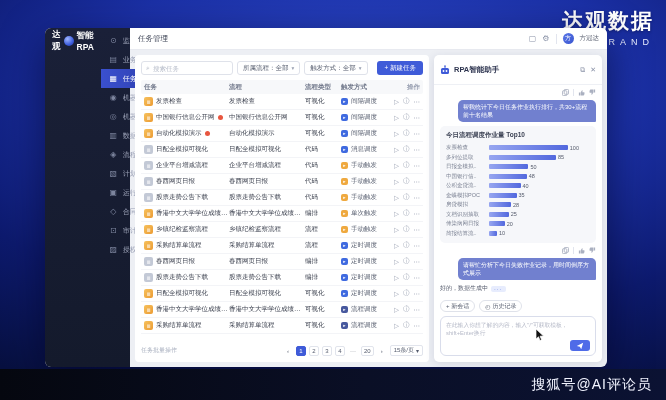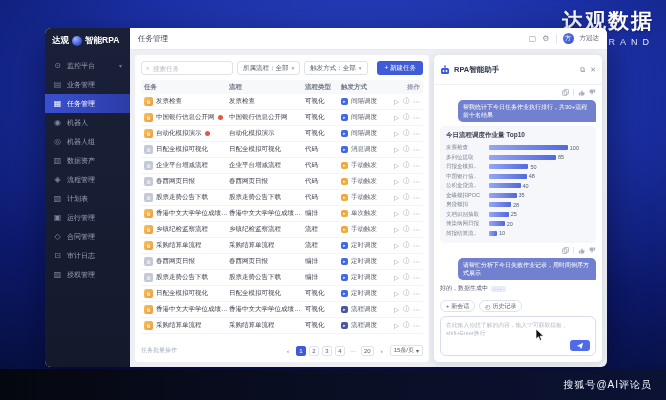--- a/index.html
+++ b/index.html
@@ -11,28 +11,28 @@
   
   .brand { position:absolute; top:7px; right:12px; text-align:right; color:#fff; z-index:1; }
   .brand-cn { font-size:21px; font-weight:bold; letter-spacing:2px; text-shadow:0 1px 3px rgba(0,0,30,.4); }
   .brand-en { margin-top:2px; font-size:9px; letter-spacing:5px; color:#e8ecff; display:flex; align-items:center; justify-content:flex-end; gap:3px; }
   .brand-dot { width:8px; height:8px; border-radius:50%; background:radial-gradient(circle at 35% 35%, #7fa8ff, #2c51d8); display:inline-block; }
 
   
   .bottom-bar { position:absolute; left:0; bottom:0; width:666px; height:31px; z-index:6;
     background:linear-gradient(90deg,#05070f 0%,#0a0f26 55%,#0b1233 100%);
     display:flex; align-items:center; justify-content:flex-end; padding-right:14px; }
-  .bottom-bar span { color:#f2f4ff; font-size:10px; letter-spacing:1px;margin-left:28px; }
+  .bottom-bar span { color:#f2f4ff; font-size:14px; letter-spacing:1px;margin-left:28px; }
 
   
   .window { position:absolute; left:45px; top:28px; width:562px; height:339px; z-index:3;
     border-radius:6px; overflow:hidden; display:flex; box-shadow:0 12px 40px rgba(0,0,25,.55); background:#edeff4; }
 
   
-  .sidebar { width:85px; background:linear-gradient(180deg,#1a2038 0%,#141a2c 100%); flex:none; display:flex; flex-direction:column; }
+  .sidebar { width:85px; background:linear-gradient(180deg,#1a2038 0%,#141a2c 100%); flex:none; display:flex; }
   .logo { height:25px; display:flex; align-items:center; gap:3px; padding:0 7px; color:#fff; font-size:8.5px; font-weight:bold; }
   .logo-orb { width:10px; height:10px; border-radius:50%; flex:none;
     background:radial-gradient(circle at 35% 30%, #9fb6ff, #3c5cdd 60%, #24368f); }
   .nav { flex:1; padding-top:3px; }
   .nav-item { height:19px; display:flex; align-items:center; gap:5px; padding:0 8px; color:#9aa0b5; font-size:7px; cursor:default; }
   .nav-item .glyph { font-size:8px; width:9px; text-align:center; color:#7d859e; }
   .nav-item.active { background:linear-gradient(90deg,#3a50cf,#2c3ca6); color:#fff; }
   .nav-item.active .glyph { color:#fff; }
   .nav-item .chev { margin-left:auto; font-size:6px; color:#6d7590; }
 

